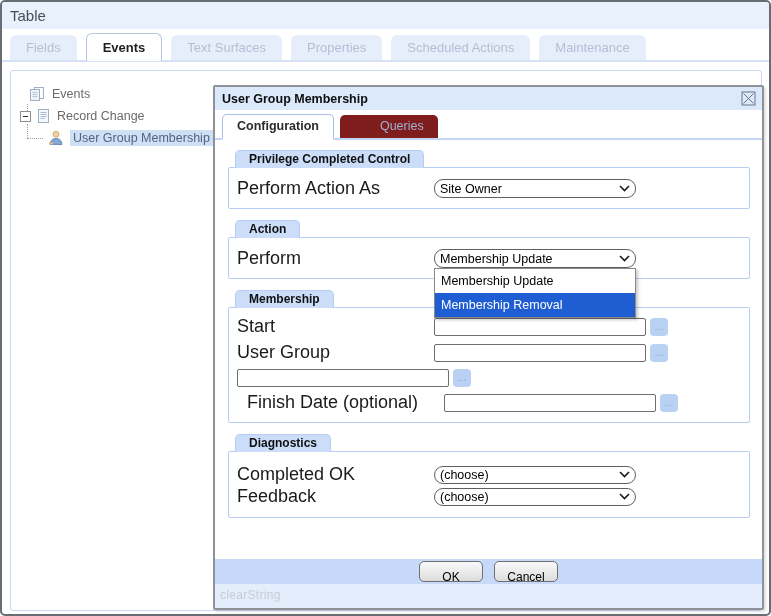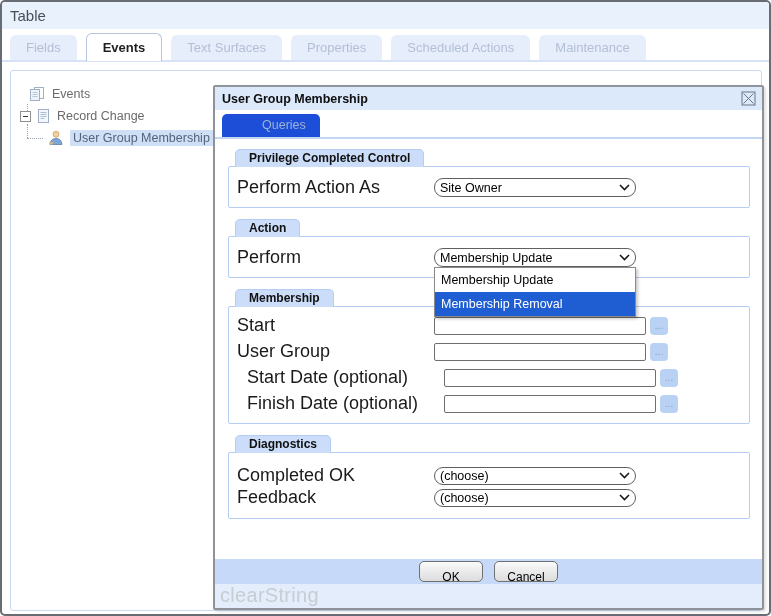--- a/index.html
+++ b/index.html
@@ -69,21 +69,21 @@
     display: flex; align-items: flex-end; flex-shrink: 0; background: #fff;
   }
   .dlg-tab {
     height: 23px; line-height: 23px; padding: 0 14px; margin-right: 6px;
     font-size: 12.5px; border-radius: 5px 5px 0 0;
   }
   .dlg-tab.active {
     background: #fff; border: 1px solid #a9bfe4; border-bottom: 2px solid #fff;
     margin-bottom: -2px; height: 26px; font-weight: bold; color: #2b2b2b; z-index: 2;
   }
-  .dlg-tab.inactive { background: #1d4ed8; color: #9db2d4; padding-left: 40px; }
+  .dlg-tab.inactive { background: #7f1d1d; color: #9db2d4; padding-left: 40px; }
 
   .dlg-body { flex: 1; padding: 8px 12px 0 13px; position: relative; }
 
   .section { margin-bottom: 9px; }
   .section-tab {
     display: inline-block; margin-left: 7px; padding: 0 13px; height: 18px; line-height: 17px;
     background: #cbddf8; border: 1px solid #b5cdf5; border-bottom: none;
     border-radius: 5px 5px 0 0; font-size: 12px; font-weight: bold; color: #111;
     position: relative; top: 1px; z-index: 1;
   }
@@ -130,21 +130,21 @@
     height: 25px; background: #c6d9f8; display: flex; align-items: center; justify-content: center;
     gap: 11px; flex-shrink: 0;
   }
   .btn {
     width: 64px; height: 21px; border: 1px solid #707070; border-radius: 5px;
     background: linear-gradient(#fafafa, #dcdcdc); font-size: 12px; color: #000;
     font-family: "Liberation Sans", sans-serif; cursor: pointer; padding: 8px;
   }
   .dlg-watermark {
     height: 24px; background: #e4edfc; flex-shrink: 0;
-    font-size: 20px; color: #c8ccd3; line-height: 23px; padding-left: 5px;
+    font-size: 12px; color: #c8ccd3; line-height: 23px; padding-left: 5px;
     letter-spacing: 0.3px;
   }
 </style>
 </head>
 <body>
 
 <div class="window">
 
   <div class="titlebar">
     <span>Table</span>
@@ -206,20 +206,21 @@
     <div class="dlg-header">
       <span class="dlg-title">User Group Membership</span>
       <svg class="close-btn" viewBox="0 0 15 15">
         <rect x="1" y="1" width="13" height="13" fill="none" stroke="#6b7687"></rect>
         <line x1="2.5" y1="2.5" x2="12.5" y2="12.5" stroke="#6b7687"></line>
         <line x1="12.5" y1="2.5" x2="2.5" y2="12.5" stroke="#6b7687"></line>
       </svg>
     </div>
 
     <div class="dlg-tabs">
+      <div class="dlg-tab active">Configuration</div>
       <div class="dlg-tab inactive">Queries</div>
     </div>
 
     <div class="dlg-body">
 
       <div class="section">
         <div class="section-tab">Privilege Completed Control</div>
         <div class="section-box">
           <div class="form-row">
             <span class="form-label">Perform Action As</span>
@@ -261,21 +262,20 @@
             <span class="form-label">Start</span>
             <input class="txt" type="text" style="">
             <button class="browse">...</button>
           </div>
           <div class="form-row mrow">
             <span class="form-label">User Group</span>
             <input class="txt" type="text" style="">
             <button class="browse">...</button>
           </div>
           <div class="form-row mrow indent">
-            <span class="form-label">Start Date (optional)</span>
             <input class="txt" type="text" style="">
             <button class="browse">...</button>
           </div>
           <div class="form-row mrow indent">
             <span class="form-label">Finish Date (optional)</span>
             <input class="txt" type="text" style="">
             <button class="browse">...</button>
           </div>
         </div>
       </div>

